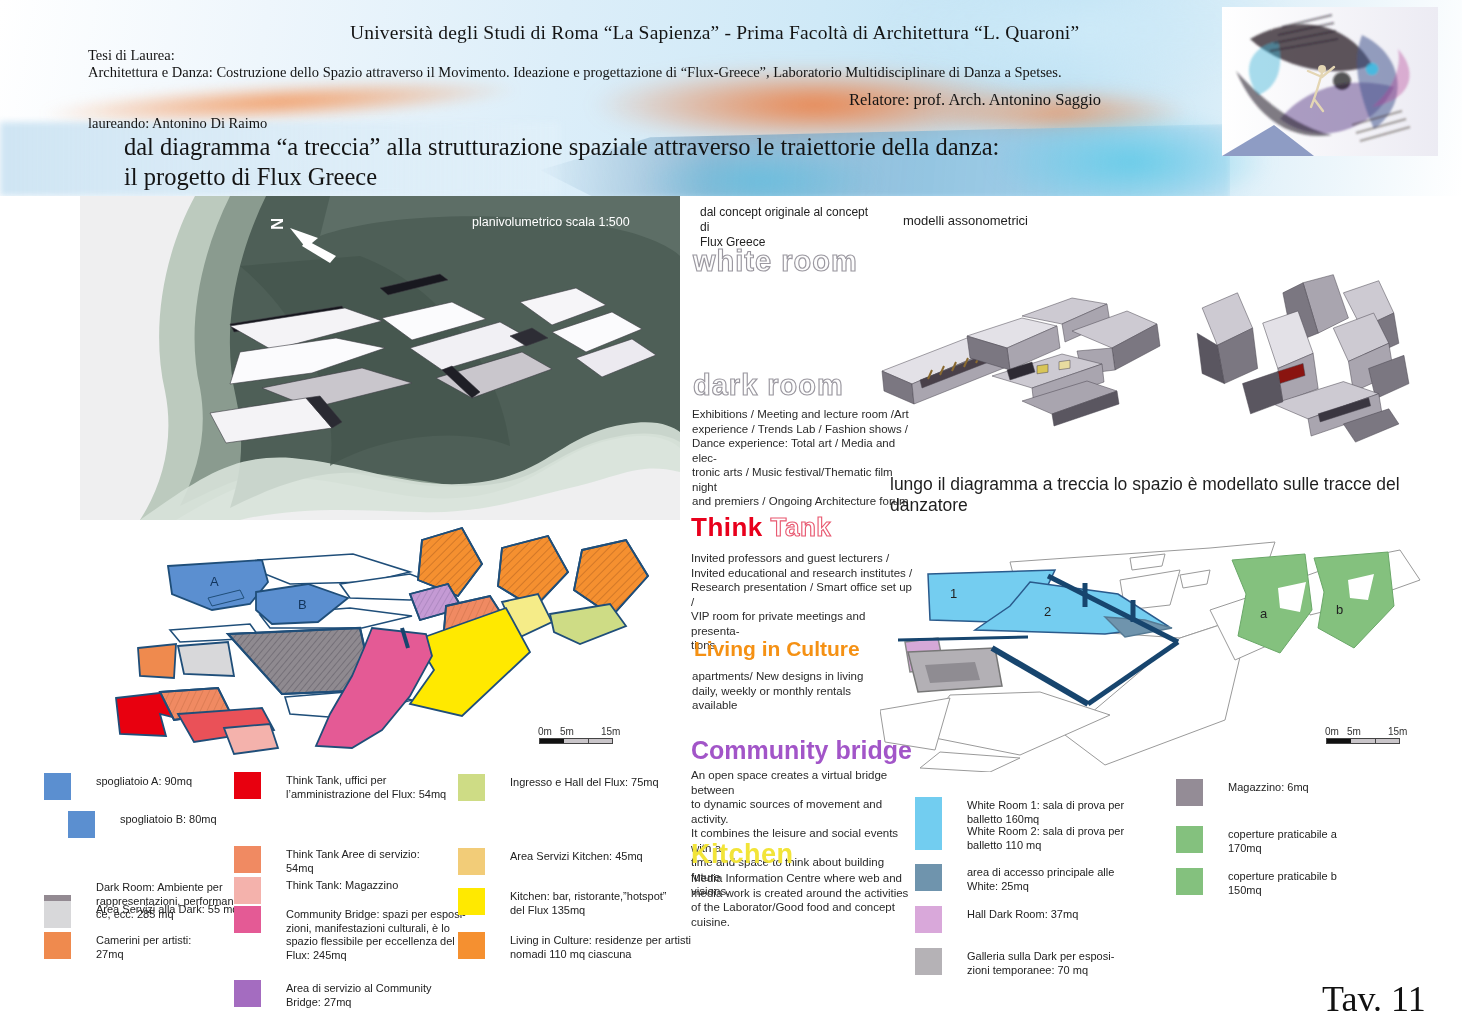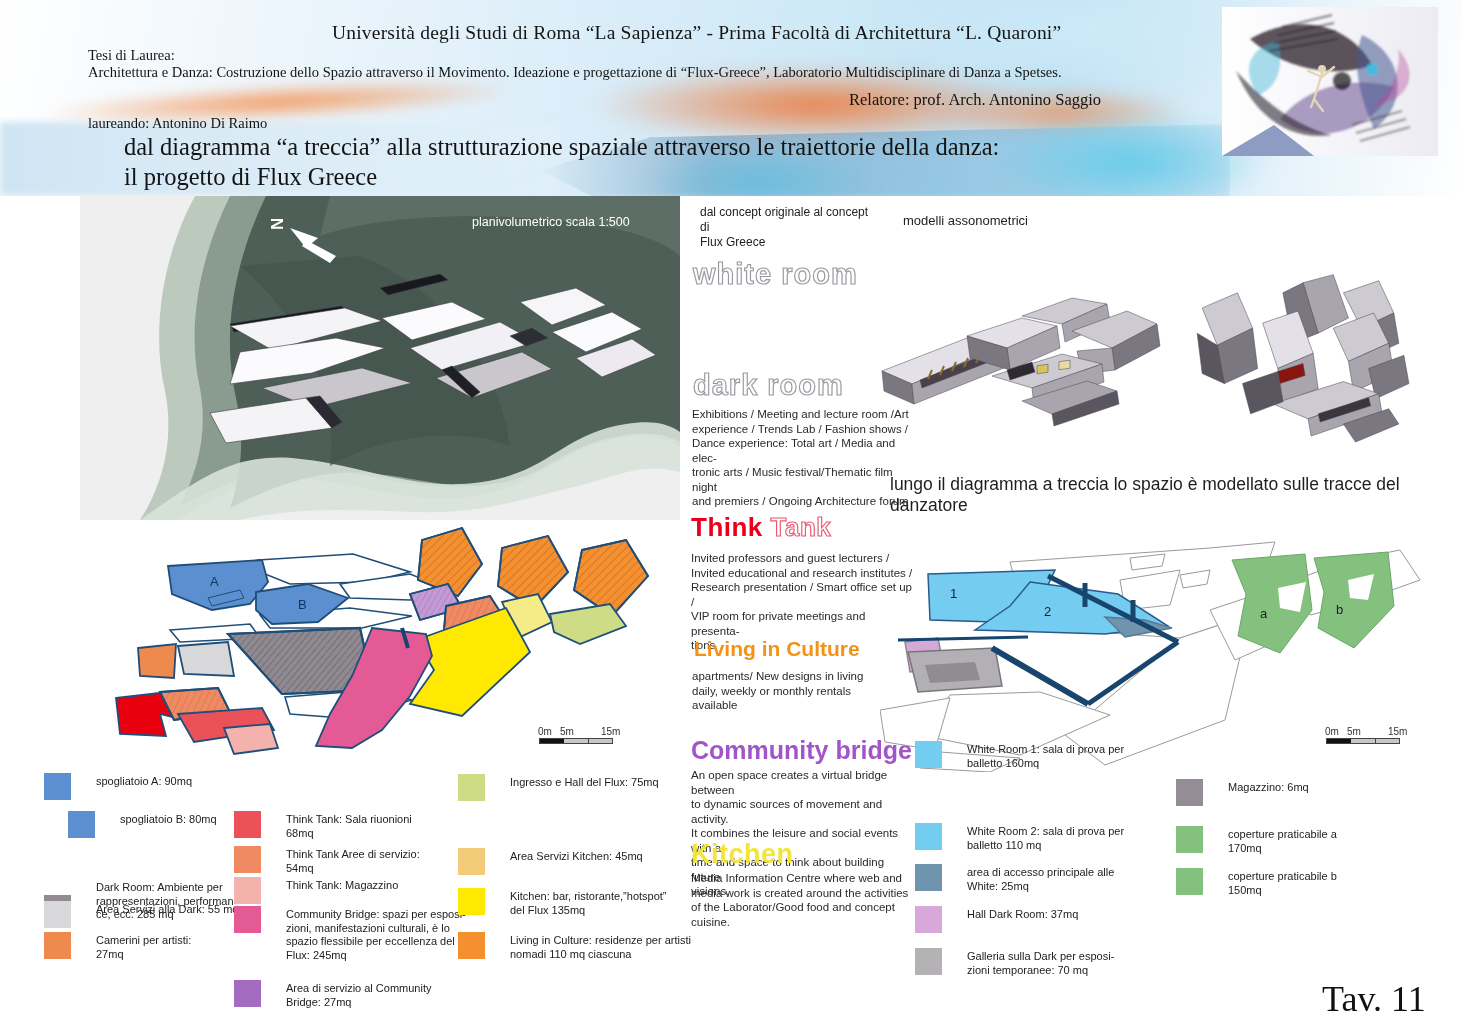--- a/index.html
+++ b/index.html
@@ -30,21 +30,21 @@
     background:radial-gradient(closest-side,rgba(92,202,232,.85),rgba(92,202,232,0));
     filter:blur(8px);}
   .cyan-swirl2{left:640px;top:146px;width:240px;height:70px;
     background:radial-gradient(closest-side,rgba(80,190,224,.6),rgba(80,190,224,0));
     filter:blur(7px);}
   .light-left{position:absolute;left:0;top:122px;width:560px;height:74px;filter:blur(3px);
     background:linear-gradient(to right,rgba(198,224,241,.85),rgba(232,244,251,.35));}
   .soft-top-right{left:880px;top:-40px;width:420px;height:140px;
     background:radial-gradient(closest-side,rgba(206,234,248,.9),rgba(206,234,248,0));filter:blur(6px);}
   .header-text{color:#141414;}
-  .uni-title{left:332px;top:22px;font-size:19.5px;letter-spacing:.2px;}
+  .uni-title{left:350px;top:22px;font-size:19.5px;letter-spacing:.2px;}
   .tesi-label{left:88px;top:47px;font-size:14.5px;}
   .tesi-line{left:88px;top:64px;font-size:14.5px;}
   .relatore{left:849px;top:90px;font-size:16.5px;}
   .laureando{left:88px;top:115px;font-size:14.5px;}
   .main-title{left:88px;top:132px;font-size:24.5px;line-height:30px;margin-left:36px;}
 
   
   .hero{left:1222px;top:7px;width:216px;height:149px;}
 
   
@@ -173,21 +173,21 @@
       <polygon points="210,32 238,42 226,52"></polygon>
       <polygon points="226,44 256,60 250,67 222,50"></polygon>
     </g>
     <text x="392" y="30" font-size="12.5" fill="#ffffff">planivolumetrico scala 1:500</text>
   </svg>
 
   <div class="abs note pre" style="left:700px;top:205px;width:180px;">dal concept originale al concept di
 Flux Greece</div>
   <div class="abs note" style="left:903px;top:213px;font-size:13px;">modelli assonometrici</div>
 
-  <div class="abs h-outline" style="left:693px;top:258px;">white room</div>
+  <div class="abs h-outline" style="left:693px;top:245px;">white room</div>
 
   <div class="abs h-outline" style="left:693px;top:369px;">dark room</div>
   <div class="abs sec-body pre" style="left:692px;top:407px;">Exhibitions / Meeting and lecture room /Art
 experience / Trends Lab / Fashion shows  /
 Dance experience: Total art / Media and elec-
 tronic arts / Music festival/Thematic film night
 and premiers / Ongoing Architecture forum</div>
 
   <div class="abs h-think" style="left:691px;top:512px;">
     <span style="color: rgb(232, 0, 28);">Think</span>
@@ -399,24 +399,24 @@
   <div class="li" style="left:44px;top:901px;">
     <div class="sw" style="background-color: rgb(216, 216, 218);"></div>
     <div class="lt" style="width:170px">Area Servizi alla Dark: 55 mq</div>
   </div>
   <div class="li" style="left:44px;top:932px;">
     <div class="sw" style="background-color: rgb(239, 138, 78);"></div>
     <div class="lt" style="width:160px">Camerini per artisti:
 27mq</div>
   </div>
 
-  <div class="li" style="left:234px;top:811px;">
-    <div class="sw" style="background-color: rgb(234, 81, 88);"></div>
-    <div class="lt" style="width:180px">Think Tank: Sala riuonioni
-68mq</div>
+  <div class="li" style="left:234px;top:772px;">
+    <div class="sw" style="background-color: rgb(232, 0, 15);"></div>
+    <div class="lt" style="width:190px">Think Tank, uffici per
+l’amministrazione del Flux: 54mq</div>
   </div>
   <div class="li" style="left:234px;top:846px;">
     <div class="sw" style="background-color: rgb(240, 138, 98);"></div>
     <div class="lt" style="width:180px">Think Tank Aree di servizio:
 54mq</div>
   </div>
   <div class="li" style="left:234px;top:877px;">
     <div class="sw" style="background-color: rgb(244, 178, 172);"></div>
     <div class="lt" style="width:180px">Think Tank: Magazzino</div>
   </div>
@@ -445,21 +445,21 @@
     <div class="sw" style="background-color: rgb(255, 233, 0);"></div>
     <div class="lt" style="width:190px">Kitchen: bar, ristorante,”hotspot”
 del Flux 135mq</div>
   </div>
   <div class="li" style="left:458px;top:932px;">
     <div class="sw" style="background-color: rgb(245, 144, 48);"></div>
     <div class="lt" style="width:205px">Living in Culture: residenze per artisti
 nomadi 110 mq ciascuna</div>
   </div>
 
-  <div class="li" style="left:915px;top:741px;">
+  <div class="li" style="left:915px;top:797px;">
     <div class="sw" style="background-color: rgb(114, 205, 240);"></div>
     <div class="lt" style="width:185px">White Room 1: sala di prova per
 balletto 160mq</div>
   </div>
   <div class="li" style="left:915px;top:823px;">
     <div class="sw" style="background-color: rgb(114, 205, 240);"></div>
     <div class="lt" style="width:185px">White Room 2: sala di prova per
 balletto 110 mq</div>
   </div>
   <div class="li" style="left:915px;top:864px;">

